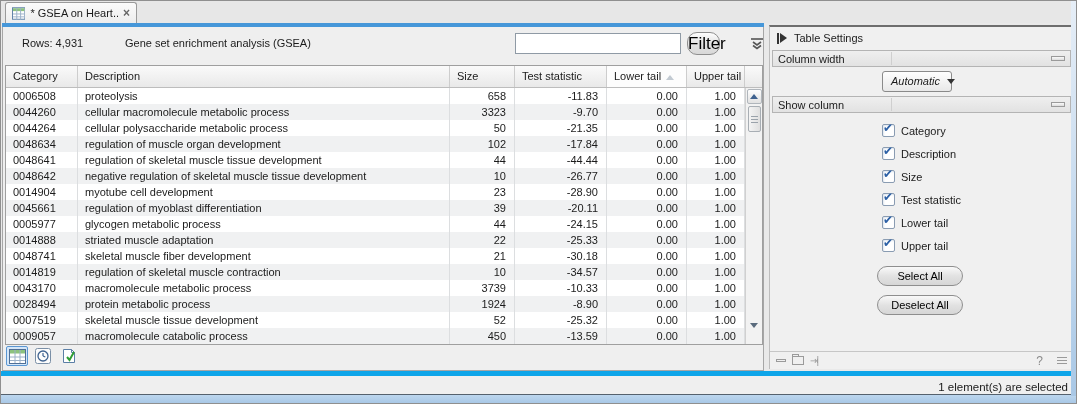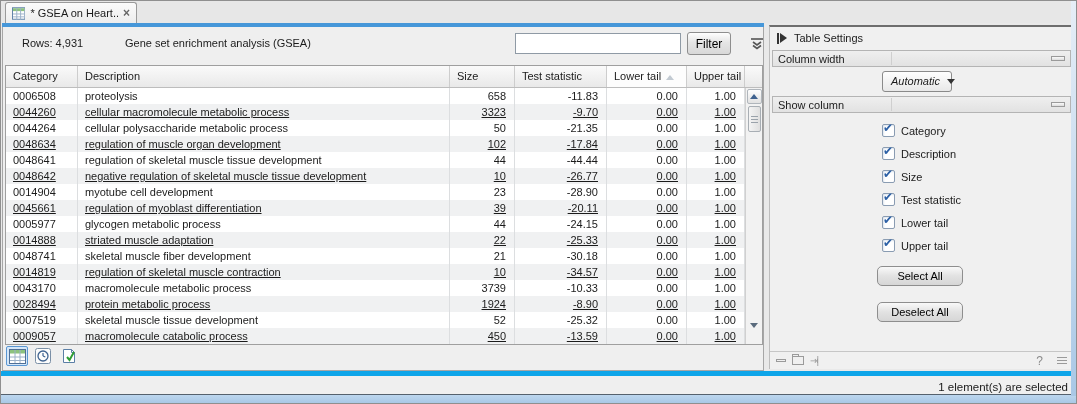--- a/index.html
+++ b/index.html
@@ -26,42 +26,42 @@
   }
   .toolbar { position:absolute; left:0; top:0; width:100%; height:34px; }
   .rows-label { position:absolute; left:19px; top:10px; }
   .view-title { position:absolute; left:122px; top:10px; }
   .search-input {
     position:absolute; left:512px; top:6px; width:166px; height:21px;
     border:1px solid #8f9aa5; background:#fff; padding:0 4px;
     font-family:"Liberation Sans", sans-serif; font-size:11px;
   }
   .filter-btn {
-    position:absolute; left:684px; top:5px; width:44px; height:23px;
+    position:absolute; left:684px; top:5px; width:33px; height:23px;
     background:linear-gradient(#fefefe,#e5e5e5 45%,#d8d8d8);
-    border:1px solid #8e8e8e; border-radius:3px; font-size:12px;
+    border:1px solid #8e8e8e; border-radius:10px; font-size:17px;
     font-family:"Liberation Sans", sans-serif;
   }
   .adv-filter { position:absolute; left:746px; top:8px; width:16px; height:16px; }
   
   .gsea-table {
     position:absolute; left:2px; top:38px; width:758px; height:280px;
     background:#fff; border:1px solid #9f9f9f;
   }
   .thead { display:flex; height:22px; background:linear-gradient(#fafafa,#e9e9e9);
     border-bottom:1px solid #bdbdbd; }
   .th { padding:4px 0 0 7px; border-right:1px solid #cdcdcd; white-space:nowrap;
     overflow:hidden; position:relative; }
   .th.sorted { background:#fdfdfd; }
   .sort-arrow { display:inline-block; width:0; height:0; margin-left:5px; vertical-align:middle;
     border-left:4px solid transparent; border-right:4px solid transparent;
     border-bottom:5px solid #c2cad2; }
   .tbody { position:relative; }
   .trow { display:flex; height:16px; background:#fff; }
-  .trow.odd { background:#f0f1f2;text-decoration:underline; }
+  .trow.odd { background:#f0f1f2; }
   .c { border-right:1px solid #dcdee0; padding:2px 0 0 7px; white-space:nowrap;
     overflow:hidden; line-height:12px; }
   .c.num { text-align:right; padding:2px 8px 0 0; }
   .col-cat   { width:72px;  flex:none; }
   .col-desc  { flex:1 1 auto; }
   .col-size  { width:65px;  flex:none; }
   .col-test  { width:92px;  flex:none; }
   .col-lower { width:80px;  flex:none; }
   .col-upper { width:58px;  flex:none; }
   .col-sb    { width:17px;  flex:none; border-right:none; }
@@ -108,23 +108,23 @@
     font-size:11px; font-family:"Liberation Sans", sans-serif; padding-left:8px; gap:7px;font-style:italic;
   }
   .combo .tri-down { border-top-color:#333; margin-left:auto; margin-right:6px; }
   .cb-list { padding-top:6px; }
   .cbrow { height:23px; display:flex; align-items:center; gap:6px; padding-left:112px; }
   .cb { width:13px; height:13px; background:#fff; border:1px solid #8a9cb2; border-radius:2px;
     position:relative; box-shadow:inset 1px 1px 2px #dfe6ee; }
   .tick { position:absolute; left:0px; top:-4px; color:#2b5fa5; font-size:12px;
     font-family:"DejaVu Sans", sans-serif; }
   .sp-btn {
-    display:block; width:86px; height:20px; margin:3px 0 16px 107px;
+    display:block; width:86px; height:20px; margin:3px 0 9px 107px;
     background:linear-gradient(#f9f9f9,#e2e2e2 50%,#d6d6d6);
-    border:1px solid #8e8e8e; border-radius:5px; font-size:11px;
+    border:1px solid #8e8e8e; border-radius:10px; font-size:11px;
     font-family:"Liberation Sans", sans-serif;
   }
   .sp-btn.first { margin-top:9px; }
   .sp-footer {
     position:absolute; left:0; right:0; bottom:0; height:18px; border-top:1px solid #c6c6c6;
     display:flex; align-items:center; gap:6px; padding:0 6px; color:#8a8a8a;
   }
   .f-minus { width:10px; height:3px; border:1px solid #9a9a9a; }
   .f-folder { width:12px; height:9px; border:1px solid #9a9a9a; position:relative; }
   .f-folder::before { content:""; position:absolute; left:-1px; top:-3px; width:5px; height:2px; border:1px solid #9a9a9a; border-bottom:none; }

